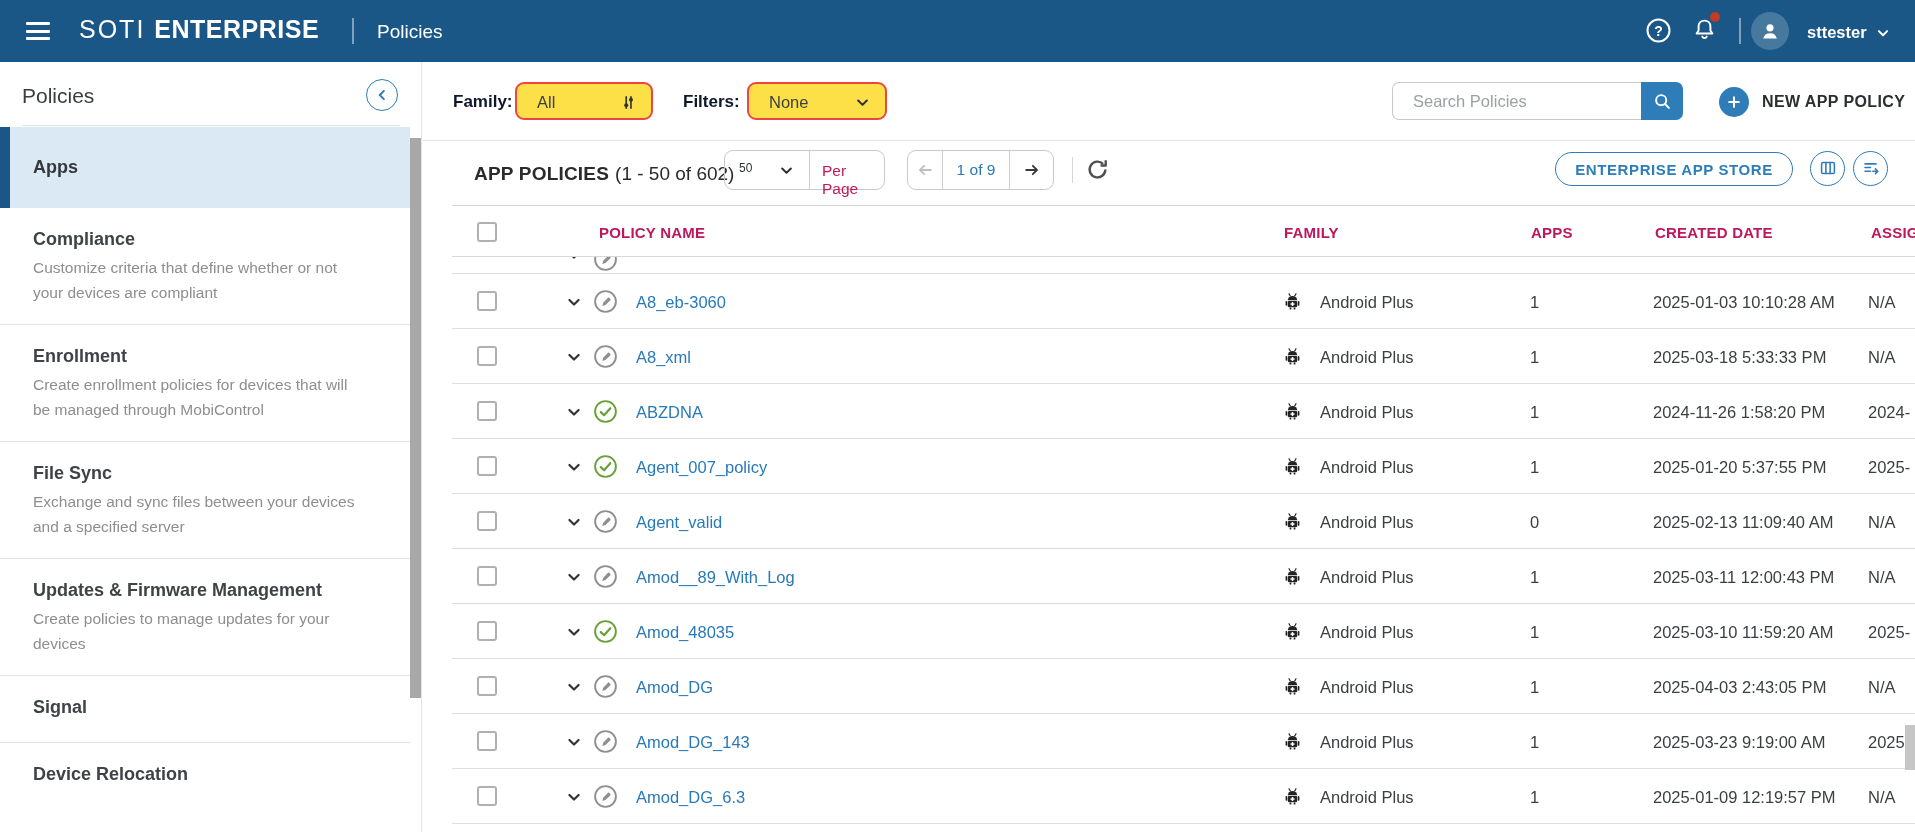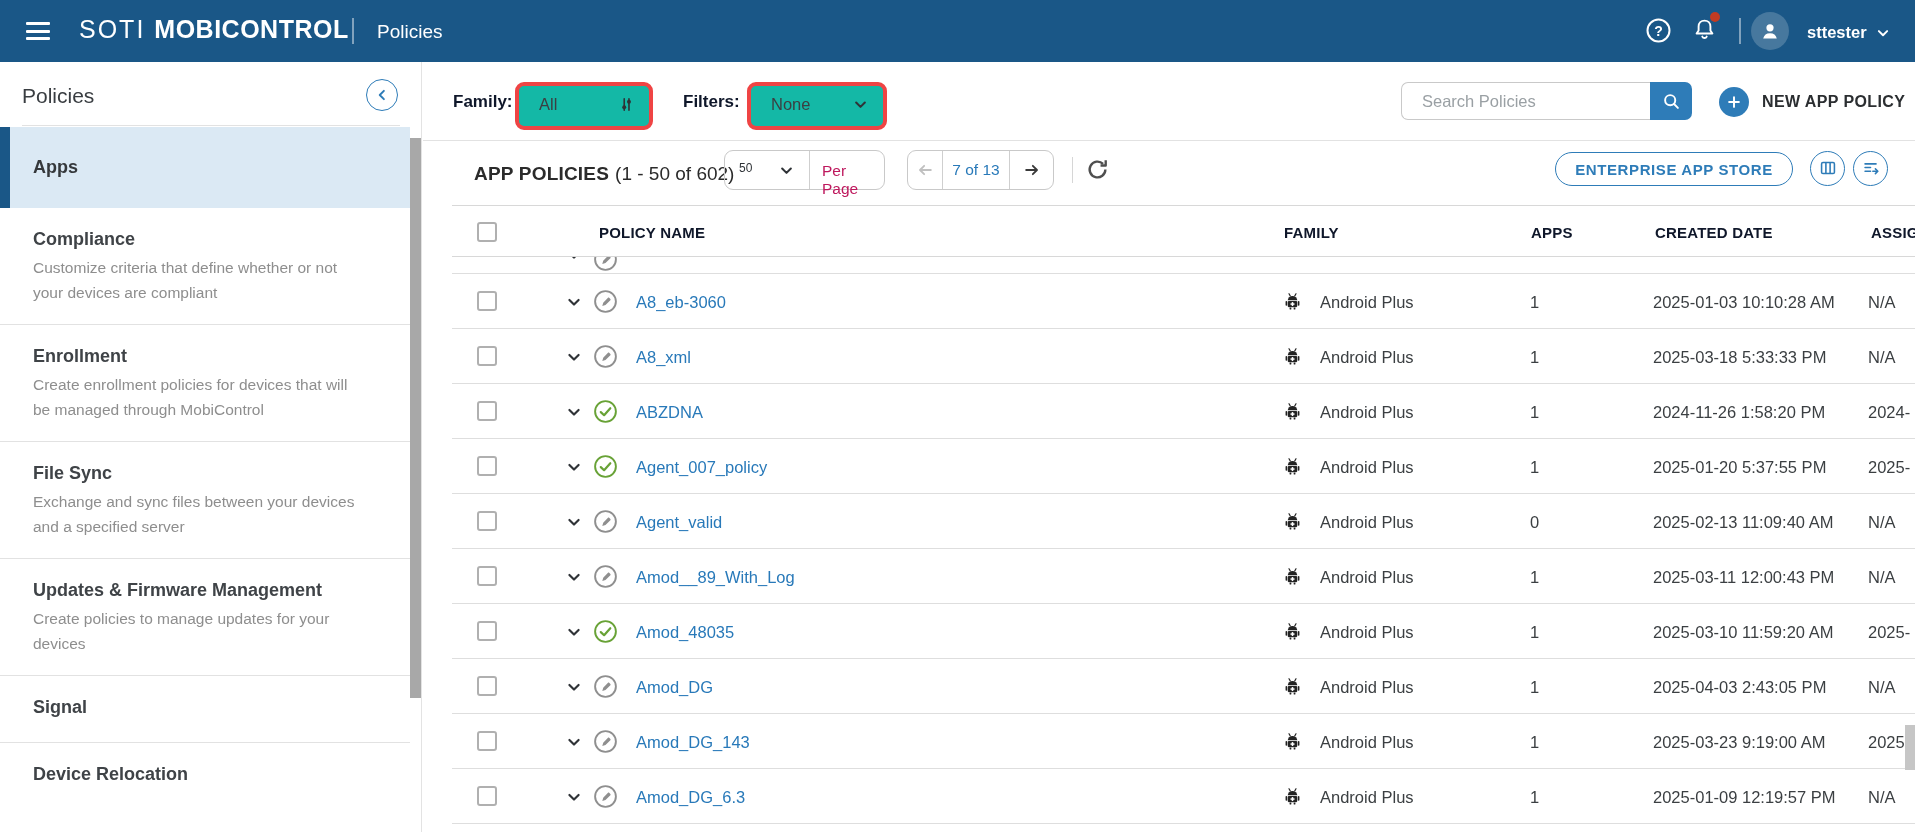--- a/index.html
+++ b/index.html
@@ -40,25 +40,25 @@
   .side-item{padding:20px 48px 19px 33px;border-bottom:1px solid var(--line);cursor:pointer;}
   .side-item:last-child{border-bottom:none;}
   .side-ttl{font-size:18px;font-weight:700;color:#3F4347;line-height:23px;margin-bottom:4px;}
   .side-desc{font-size:15.5px;color:#8E8E8E;line-height:25px;}
   .side-scroll{position:absolute;left:410px;top:76px;width:11px;height:560px;background:#A8A8A8;cursor:pointer;}
   
   .main{position:absolute;left:423px;top:62px;right:0;bottom:0;background:#fff;}
   .filterbar{position:absolute;left:0;top:0;right:0;height:79px;border-bottom:1px solid var(--line);}
   .flabel{position:absolute;top:30px;font-size:17px;font-weight:700;color:#0f172a;}
   .lab-family{left:30px;} .lab-filters{left:260px;}
-  .dropbox{position:absolute;top:20px;height:48px;border:4px solid #ef4444;border-radius:9px;background:#14b8a6;cursor:pointer;}
+  .dropbox{position:absolute;top:20px;height:38px;border:2px solid #ef4444;border-radius:9px;background:#fde047;cursor:pointer;}
   .box-family{left:92px;width:138px;} .box-filters{left:324px;width:140px;}
   .dropbox .dval{position:absolute;left:20px;top:9px;font-size:16.5px;color:#3B3F42;}
   .dropbox .dic{position:absolute;right:13px;top:9px;width:19px;height:19px;color:#2F3337;}
-  .searchwrap{position:absolute;left:969px;top:20px;width:291px;height:38px;margin-left:9px;}
+  .searchwrap{position:absolute;left:969px;top:20px;width:291px;height:38px;}
   .searchwrap input{position:absolute;left:0;top:0;width:249px;height:38px;border:1px solid #C9C9C9;border-right:none;border-radius:7px 0 0 7px;padding:0 14px 0 20px;font-size:16.5px;font-family:inherit;color:#3B3F42;outline:none;}
   .searchwrap input::placeholder{color:#9AA0A4;}
   .searchbtn{position:absolute;left:249px;top:0;width:42px;height:38px;background:var(--accent);border:none;border-radius:0 7px 7px 0;cursor:pointer;}
   .searchbtn svg{width:21px;height:21px;margin:0 auto;color:#fff;}
   .newbtn{position:absolute;left:1296px;top:20px;height:40px;display:flex;align-items:center;cursor:pointer;}
   .new-circle{width:30px;height:30px;border-radius:50%;background:var(--accent);}
   .new-circle svg{width:18px;height:18px;margin:6px auto 0;color:#fff;}
   .new-label{margin-left:13px;font-size:16px;font-weight:700;letter-spacing:.4px;color:#2B2E31;}
   
   .toolbar{position:absolute;left:0;top:79px;right:0;height:64px;}
@@ -77,21 +77,21 @@
   .pg-seg svg{width:20px;height:20px;}
   .mini-div{position:absolute;left:649px;top:16px;width:1px;height:26px;background:#D6D6D6;}
   .refresh{position:absolute;left:661px;top:15px;width:27px;height:27px;color:#4F4F4F;cursor:pointer;}
   .pillbtn{position:absolute;left:1132px;top:11px;width:238px;height:34px;border:1.6px solid var(--accent);border-radius:17px;color:var(--accent);font-size:15px;font-weight:700;letter-spacing:.6px;display:flex;align-items:center;justify-content:center;background:#fff;cursor:pointer;}
   .cbtn{position:absolute;top:10px;width:35px;height:35px;border:1.6px solid var(--accent);border-radius:50%;color:var(--accent);background:#fff;cursor:pointer;}
   .cbtn svg{width:22px;height:22px;margin:5px auto 0;}
   .cbtn1{left:1387px;} .cbtn2{left:1430px;}
   
   .table{position:absolute;left:29px;top:143px;right:0;bottom:0;}
   .thead{position:relative;height:52px;border-top:1px solid #D8D8D8;border-bottom:1px solid #D8D8D8;}
-  .th{position:absolute;top:18px;font-size:15px;font-weight:700;color:#0f172a;letter-spacing:.2px;white-space:nowrap;cursor:pointer;}
+  .th{position:absolute;top:18px;font-size:15px;font-weight:700;color:#be185d;letter-spacing:.2px;white-space:nowrap;cursor:pointer;}
   .th-policy{left:147px;} .th-family{left:832px;} .th-apps{left:1079px;} .th-created{left:1203px;} .th-assigned{left:1419px;}
   .cb{position:absolute;left:25px;top:16px;width:20px;height:20px;border:2px solid #B0B0B0;border-radius:3px;background:#fff;cursor:pointer;}
   .t-sliver{position:relative;height:17px;border-bottom:1px solid var(--tline);overflow:hidden;}
   .t-row{position:relative;height:55px;border-bottom:1px solid var(--tline);background:#fff;}
   .t-row .cb{top:17px;}
   .expander{position:absolute;left:112px;top:18px;width:20px;height:20px;color:#2F3337;cursor:pointer;}
   .t-sliver .expander{top:-12px;}
   .status{position:absolute;left:141px;top:15px;width:25px;height:25px;cursor:pointer;}
   .t-sliver .status{top:-10px;}
   .status.ok{color:var(--green);} .status.draft{color:var(--gray-ic);}
@@ -178,21 +178,21 @@
     </symbol>
 </svg>
 
 <div class="topbar">
   <div class="hamburger">
       <i></i>
       <i></i>
       <i></i>
     </div>
   <div class="brand">
-    <span class="b1">SOTI</span><span class="b2">MOBICONTROL</span>
+    <span class="b1">SOTI</span><span class="b2">ENTERPRISE</span>
   </div>
   <div class="tb-sep sep1"></div>
   <div class="tb-page">Policies</div>
   <svg class="tb-help">
       <use href="#sym-help"></use>
     </svg>
   <div class="tb-bellwrap">
     <svg class="tb-bell">
         <use href="#sym-bell"></use>
       </svg>
@@ -294,21 +294,21 @@
         </svg>
       <span class="pp-div"></span>
       <span class="pp-lab">Per Page</span>
     </div>
     <div class="pager">
       <span class="pg-seg pg-prev">
           <svg>
             <use href="#sym-arrow-left"></use>
           </svg>
         </span>
-      <span class="pg-seg pg-ind">7 of 13</span>
+      <span class="pg-seg pg-ind">1 of 9</span>
       <span class="pg-seg pg-next">
           <svg>
             <use href="#sym-arrow-right"></use>
           </svg>
         </span>
     </div>
     <span class="mini-div"></span>
     <svg class="refresh">
         <use href="#sym-refresh"></use>
       </svg>

